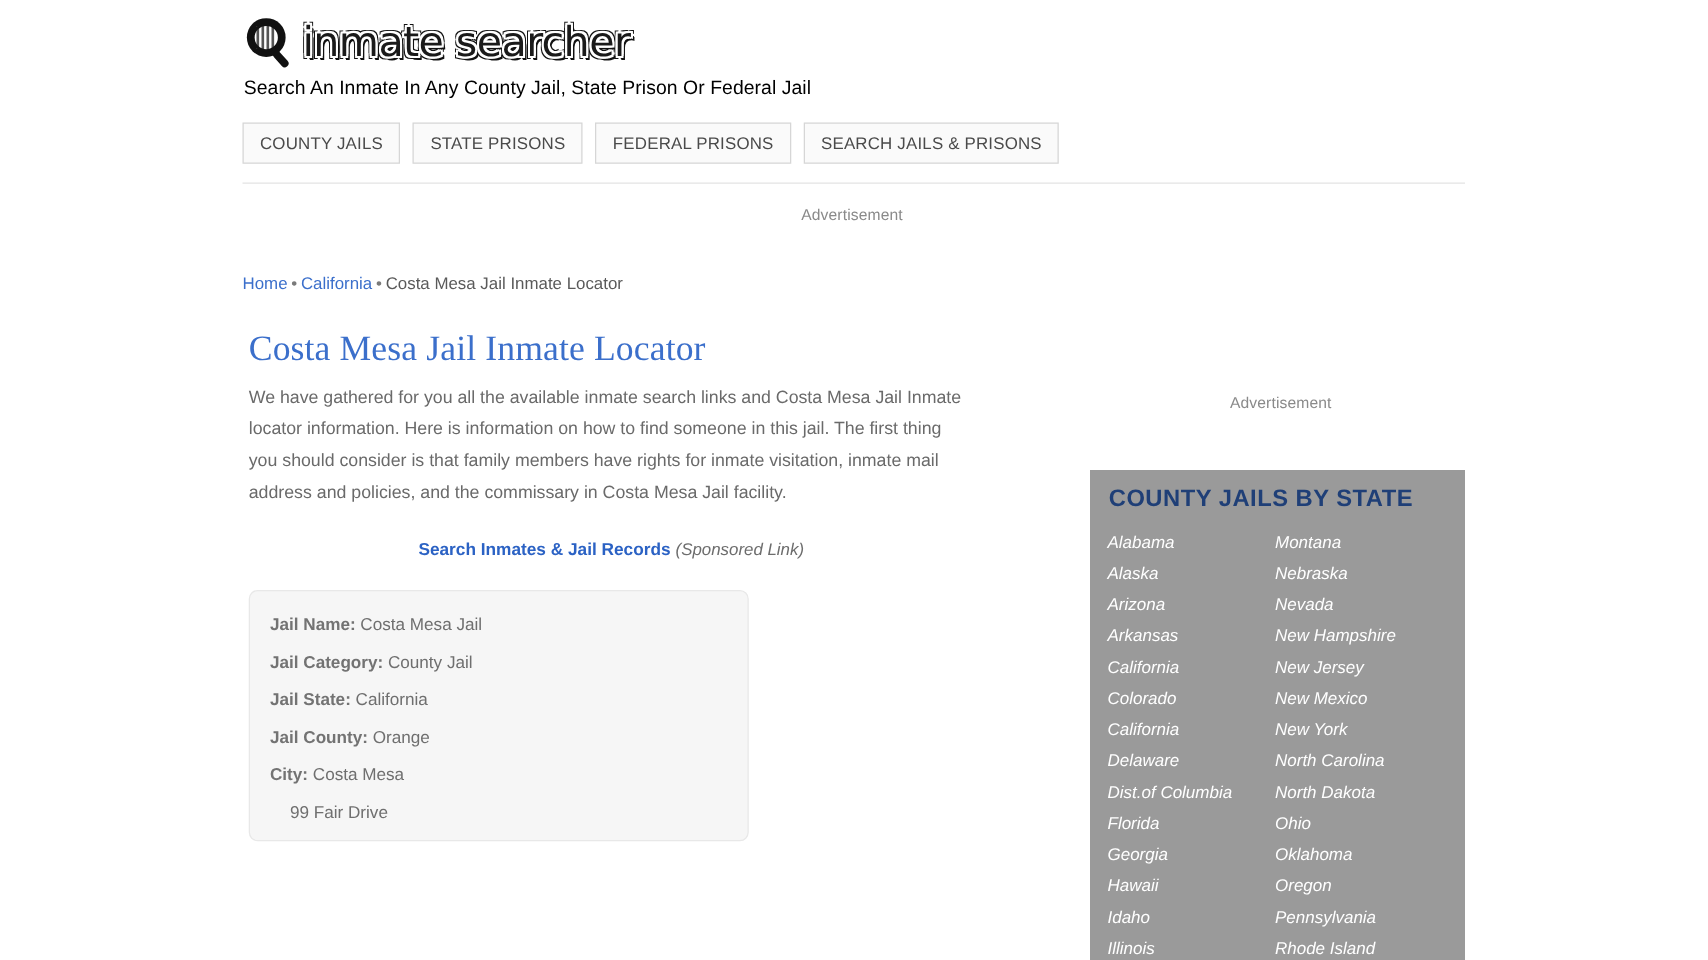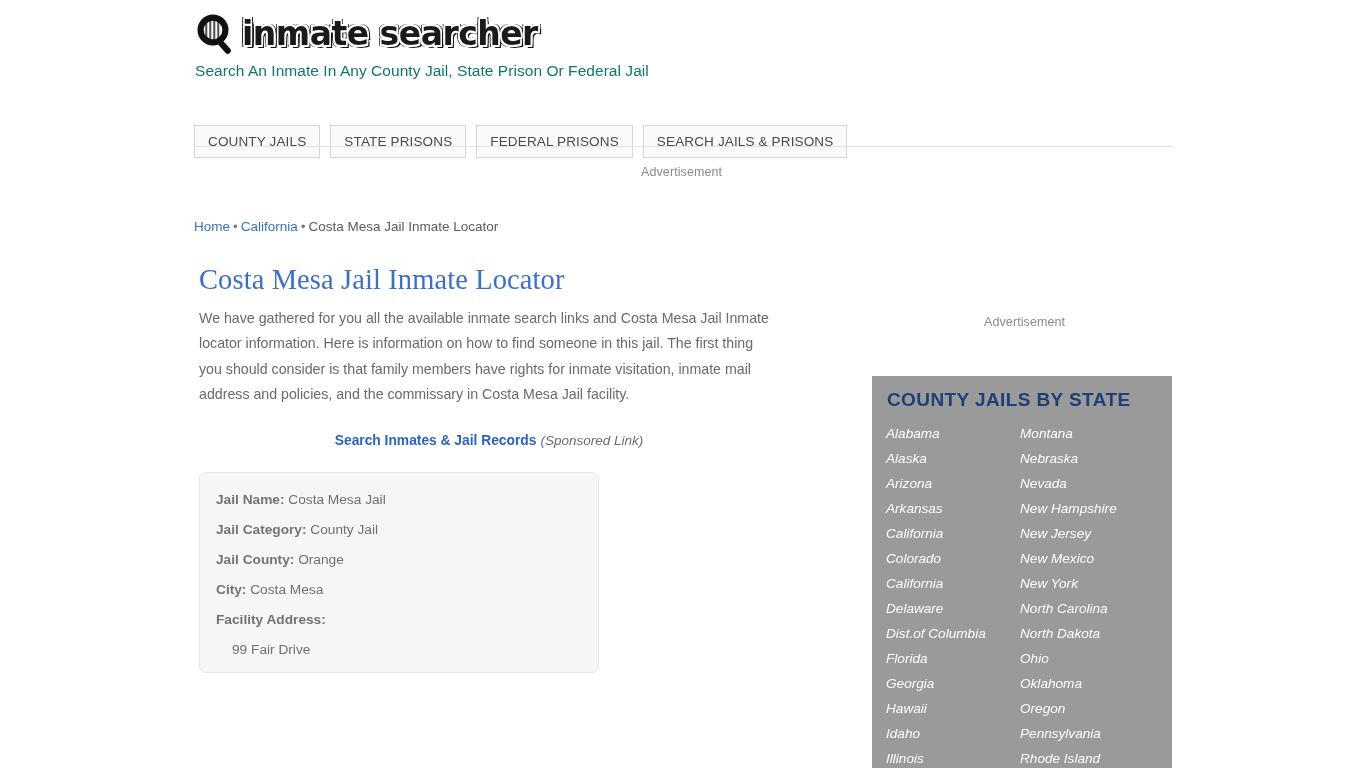--- a/index.html
+++ b/index.html
@@ -36,21 +36,21 @@
     height: 44px;
   }
   .logo-mark {
     width: 46px;
     height: 44px;
     flex: 0 0 46px;
     position: relative;
   }
   .logo-text {
     font-family: "DejaVu Sans", sans-serif;
-    font-weight: bold;
+    font-weight: normal;
     font-size: 33px;
     letter-spacing: -0.5px;
     color: #1a1a1a;
     line-height: 40px;
     margin-left: 2px;
     text-shadow:
       -1.6px -1.6px 0 #ffffff,
        1.6px -1.6px 0 #ffffff,
       -1.6px  1.6px 0 #ffffff,
        1.6px  1.6px 0 #ffffff,
@@ -59,35 +59,34 @@
        0 -1.6px 0 #ffffff,
        0  1.6px 0 #ffffff,
        2.8px 2.8px 0 #111111,
        2.4px 2.4px 0 #111111,
       -2.4px -2.4px 0 #111111,
        2.4px -2.4px 0 #111111,
       -2.4px 2.4px 0 #111111;
   }
   .tagline {
     font-size: 15.5px;
-    color: #0f766e;
+    color: #000000;
     margin-top: 6px;
     margin-left: 1px;
     letter-spacing: 0.05px;
     white-space: nowrap;
   }
 
   
   .nav {
     position: absolute;
     left: 194px;
     top: 98px;
     display: flex;
     gap: 10px;
-    margin-top: 27px;
   }
   .nav-btn {
     border: 1px solid #d6d6d6;
     background: #fafafa;
     color: #4a4a4a;
     font-size: 13.5px;
     padding: 8px 13px 9px 13px;
     line-height: 15px;
     letter-spacing: 0.15px;
     white-space: nowrap;
@@ -307,29 +306,30 @@
     <div class="info-box">
       <div class="info-row">
         <b>Jail Name:</b>
         <span>Costa Mesa Jail</span>
       </div>
       <div class="info-row">
         <b>Jail Category:</b>
         <span>County Jail</span>
       </div>
       <div class="info-row">
+        <b>Jail State:</b>
+        <span>California</span>
+      </div>
+      <div class="info-row">
         <b>Jail County:</b>
         <span>Orange</span>
       </div>
       <div class="info-row">
         <b>City:</b>
         <span>Costa Mesa</span>
-      </div>
-      <div class="info-row">
-        <b>Facility Address:</b>
       </div>
       <div class="info-sub">99 Fair Drive</div>
     </div>
   </div>
 
   <div class="sidebar">
     <div class="sidebar-title">COUNTY JAILS BY STATE</div>
     <div class="state-cols">
       <div class="state-col">
         <a class="state-link" href="#">Alabama</a>

